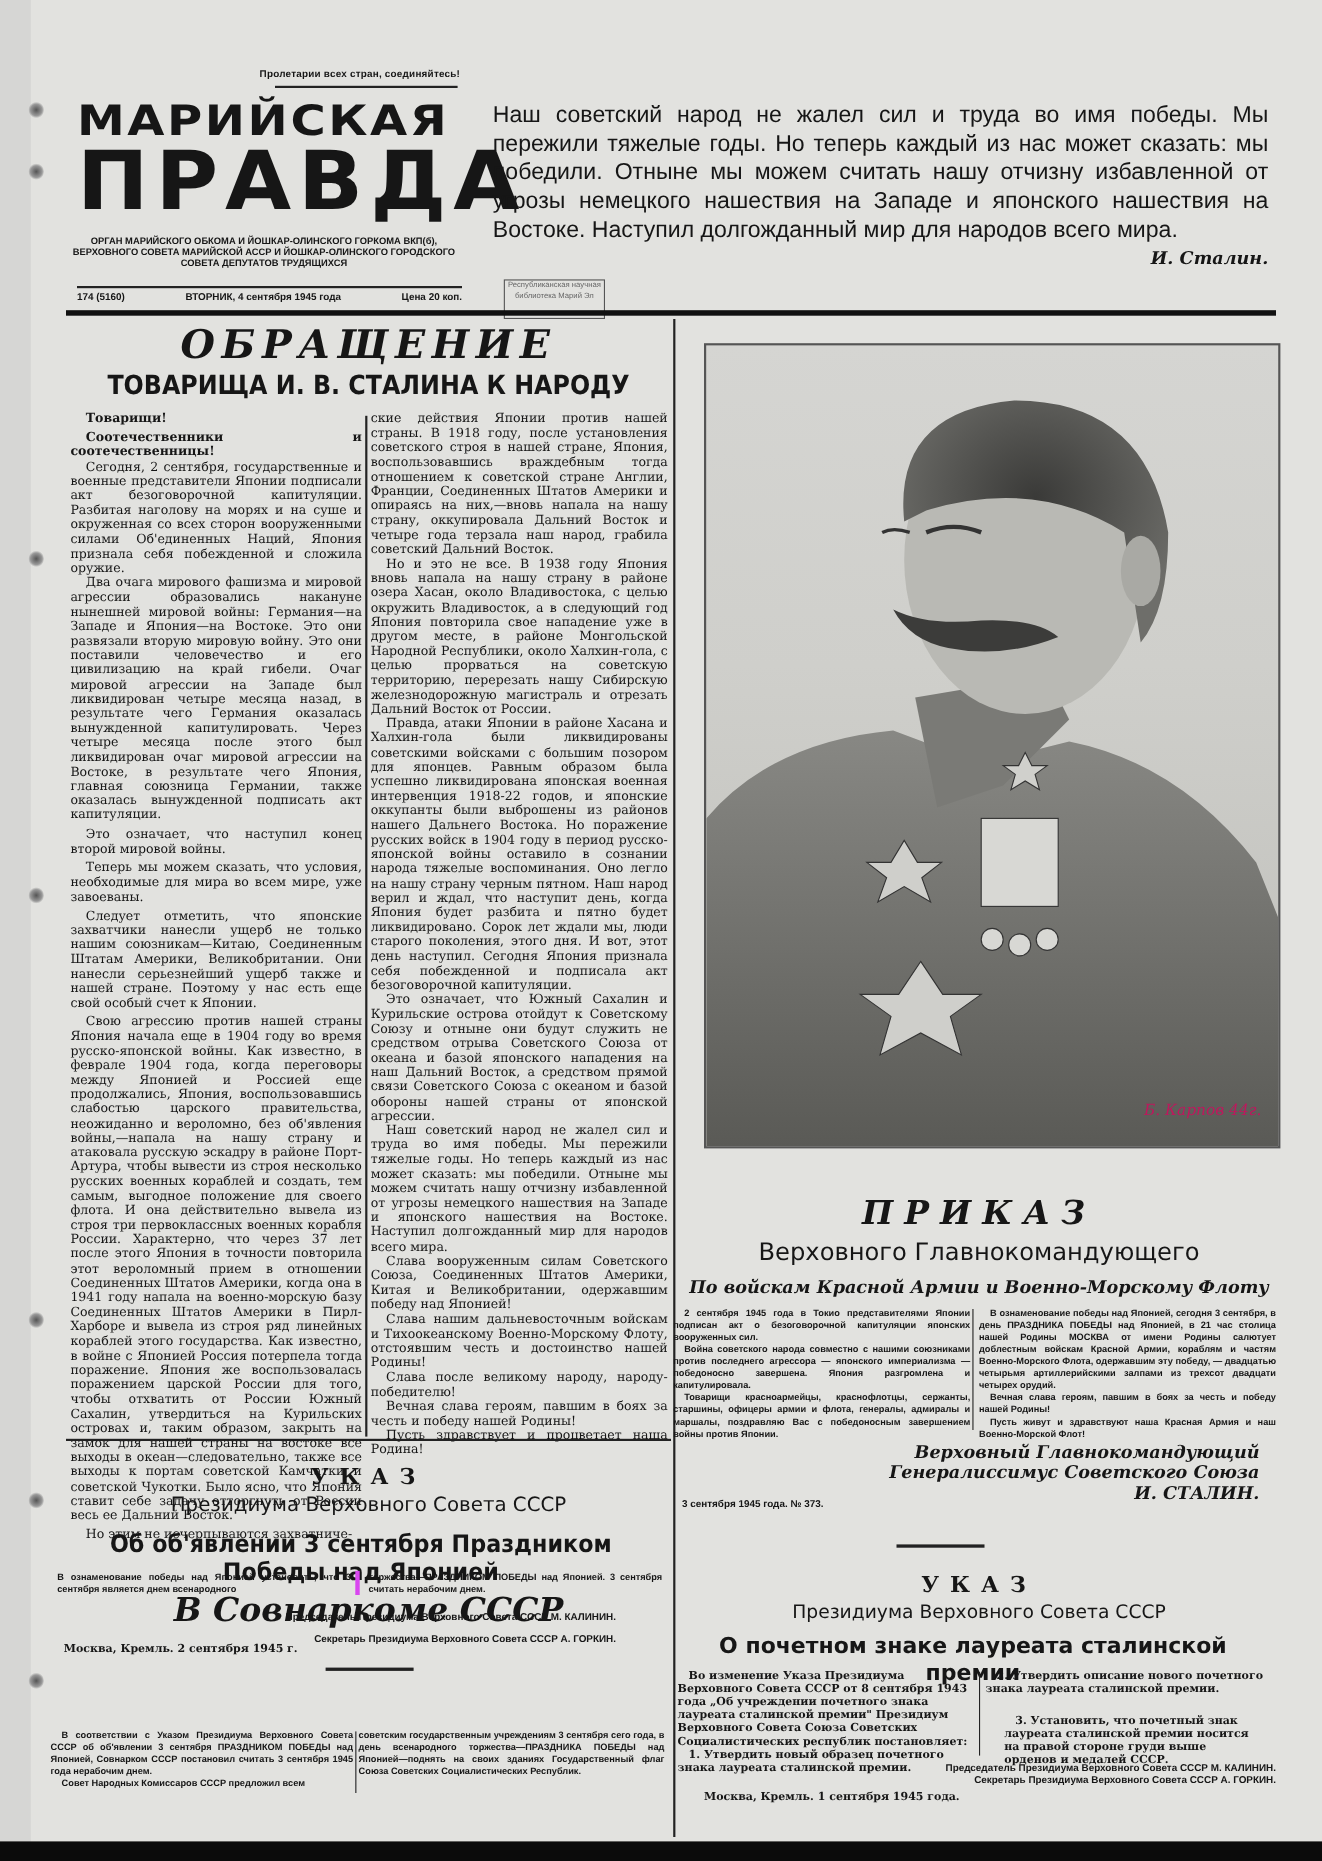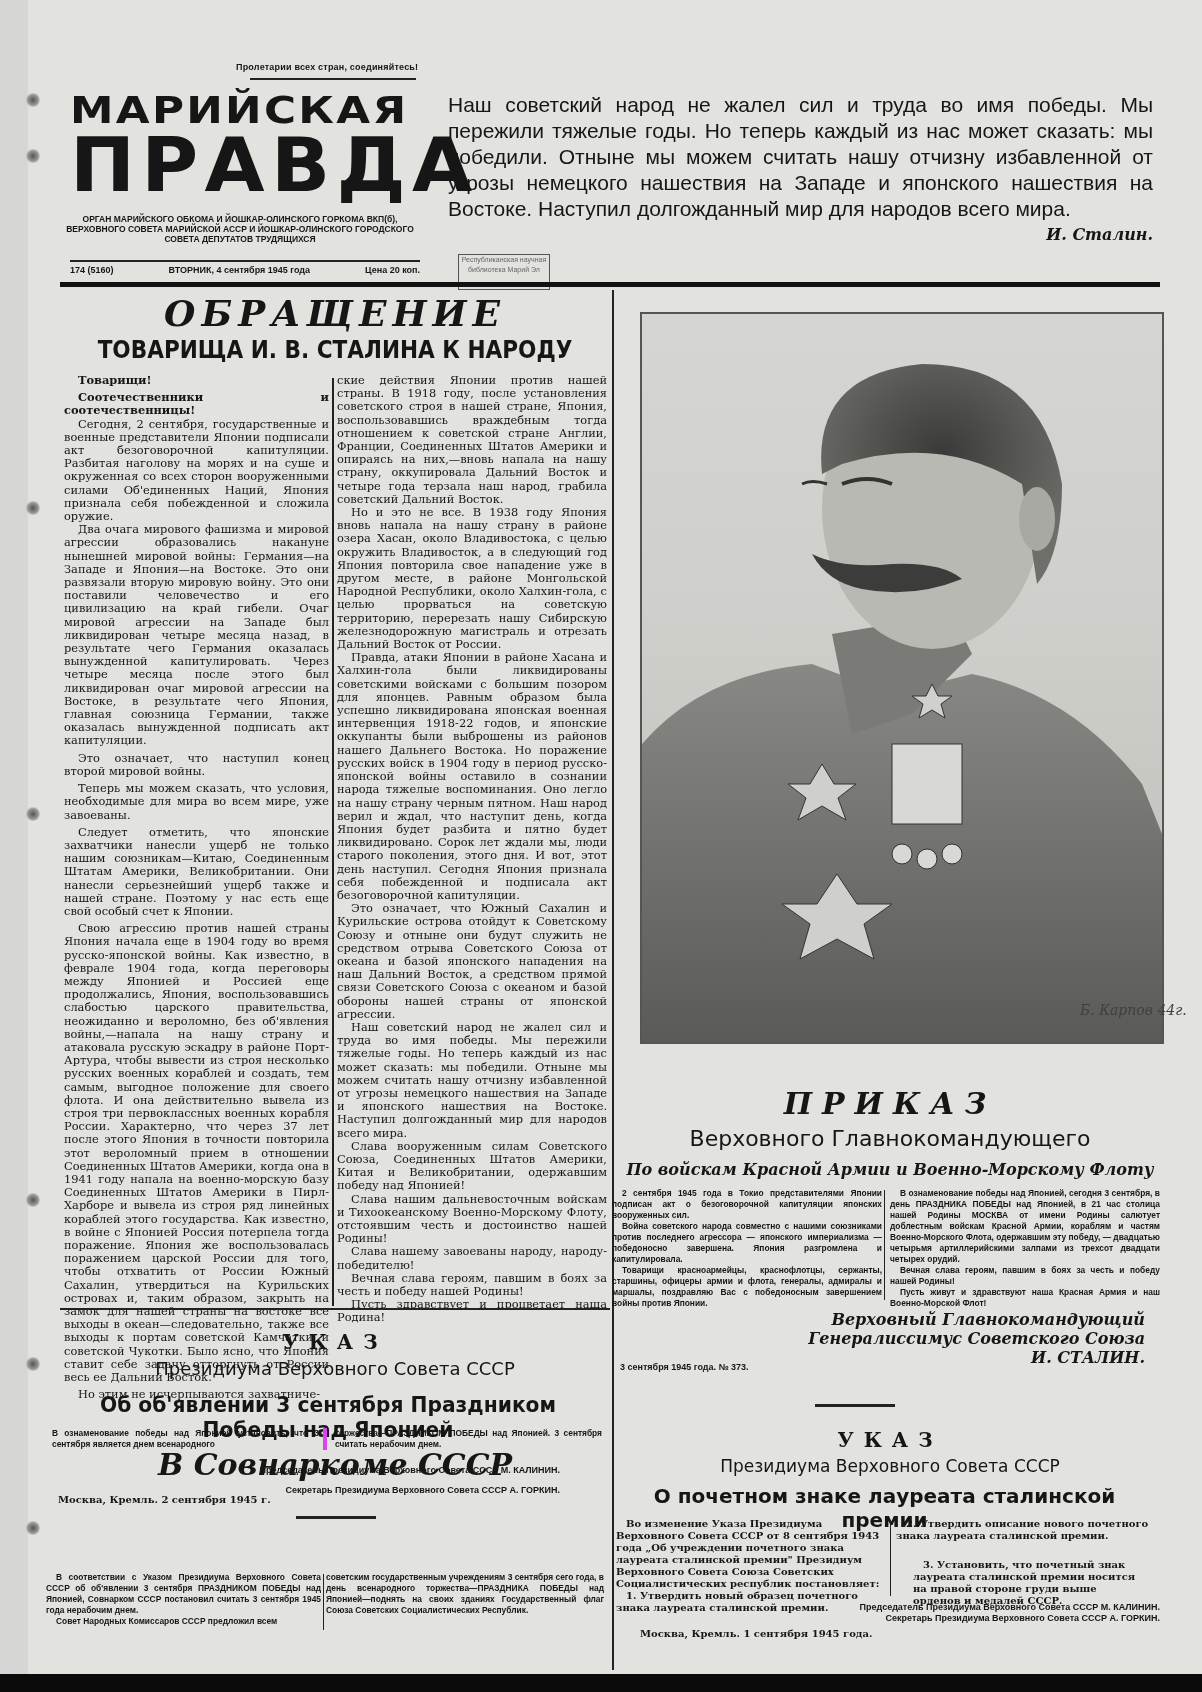--- a/index.html
+++ b/index.html
@@ -23,21 +23,21 @@
   .quote-sig { font-style:italic; font-weight:bold; font-family:"DejaVu Serif",serif; font-size:16px; float:right; }
   .obr-title { left:60px; top:292px; width:550px; text-align:center; font:italic 900 36px "DejaVu Serif",serif; letter-spacing:6px; }
   .obr-sub { left:60px; top:336px; width:550px; text-align:center; font:bold 24px "DejaVu Sans",sans-serif; transform:scaleX(0.9); }
   .col { font-size:11.4px; line-height:13.2px; text-align:justify; }
   .col p { margin:0; text-indent:14px; }
   .col p.gap { margin-top:4px; }
   .col1 { left:64px; top:374px; width:265px; }
   .col2 { left:337px; top:374px; width:270px; }
   .vrule { width:2px; background:#222; }
   .portrait-frame { left:640px; top:312px; width:520px; height:728px; border:2px solid #555; background:linear-gradient(180deg,#d5d5d2 0%,#cfcfcb 40%,#bdbdb8 100%); overflow:hidden; }
-  .sig-artist { left:1040px; top:1002px; font:italic 14px "DejaVu Serif",serif; color:#404040;margin-left:40px; }
+  .sig-artist { left:1040px; top:1002px; font:italic 14px "DejaVu Serif",serif; color:#be185d; }
   .prikaz-title { left:620px; top:1086px; width:540px; text-align:center; font:italic 900 30px "DejaVu Serif",serif; letter-spacing:10px; }
   .prikaz-sub { left:620px; top:1126px; width:540px; text-align:center; font:22px "DejaVu Sans",sans-serif; }
   .prikaz-sub2 { left:620px; top:1160px; width:540px; text-align:center; font:italic bold 16px "DejaVu Serif",serif; }
   .small-col { font:bold 8.4px "Liberation Sans",sans-serif; line-height:11px; text-align:justify; }
   .small-col p { margin:0; text-indent:10px; }
   .prikaz-c1 { left:612px; top:1188px; width:270px; }
   .prikaz-c2 { left:890px; top:1188px; width:270px; }
   .prikaz-sign { left:760px; top:1310px; width:385px; text-align:right; font:italic bold 16px "DejaVu Serif",serif; line-height:19px; }
   .prikaz-date { left:620px; top:1362px; font:bold 9px "Liberation Sans",sans-serif; }
   .ukaz2-title { left:620px; top:1428px; width:540px; text-align:center; font:900 20px "DejaVu Serif",serif; letter-spacing:10px; }
@@ -103,21 +103,21 @@
 </div>
 <div class="abs vrule" style="left:332px;top:378px;height:928px"></div>
 <div class="abs col col2">
   <p style="text-indent:0">ские действия Японии против нашей страны. В 1918 году, после установления советского строя в нашей стране, Япония, воспользовавшись враждебным тогда отношением к советской стране Англии, Франции, Соединенных Штатов Америки и опираясь на них,—вновь напала на нашу страну, оккупировала Дальний Восток и четыре года терзала наш народ, грабила советский Дальний Восток.</p>
   <p>Но и это не все. В 1938 году Япония вновь напала на нашу страну в районе озера Хасан, около Владивостока, с целью окружить Владивосток, а в следующий год Япония повторила свое нападение уже в другом месте, в районе Монгольской Народной Республики, около Халхин-гола, с целью прорваться на советскую территорию, перерезать нашу Сибирскую железнодорожную магистраль и отрезать Дальний Восток от России.</p>
   <p>Правда, атаки Японии в районе Хасана и Халхин-гола были ликвидированы советскими войсками с большим позором для японцев. Равным образом была успешно ликвидирована японская военная интервенция 1918-22 годов, и японские оккупанты были выброшены из районов нашего Дальнего Востока. Но поражение русских войск в 1904 году в период русско-японской войны оставило в сознании народа тяжелые воспоминания. Оно легло на нашу страну черным пятном. Наш народ верил и ждал, что наступит день, когда Япония будет разбита и пятно будет ликвидировано. Сорок лет ждали мы, люди старого поколения, этого дня. И вот, этот день наступил. Сегодня Япония признала себя побежденной и подписала акт безоговорочной капитуляции.</p>
   <p>Это означает, что Южный Сахалин и Курильские острова отойдут к Советскому Союзу и отныне они будут служить не средством отрыва Советского Союза от океана и базой японского нападения на наш Дальний Восток, а средством прямой связи Советского Союза с океаном и базой обороны нашей страны от японской агрессии.</p>
   <p>Наш советский народ не жалел сил и труда во имя победы. Мы пережили тяжелые годы. Но теперь каждый из нас может сказать: мы победили. Отныне мы можем считать нашу отчизну избавленной от угрозы немецкого нашествия на Западе и японского нашествия на Востоке. Наступил долгожданный мир для народов всего мира.</p>
   <p>Слава вооруженным силам Советского Союза, Соединенных Штатов Америки, Китая и Великобритании, одержавшим победу над Японией!</p>
   <p>Слава нашим дальневосточным войскам и Тихоокеанскому Военно-Морскому Флоту, отстоявшим честь и достоинство нашей Родины!</p>
-  <p>Слава нашему завоеваны народу, народу-победителю!</p>
+  <p>Слава после великому народу, народу-победителю!</p>
   <p>Вечная слава героям, павшим в боях за честь и победу нашей Родины!</p>
   <p>Пусть здравствует и процветает наша Родина!</p>
 </div>
 <div class="abs vrule" style="left:612px;top:290px;height:1380px"></div>
 
 <div class="abs portrait-frame">
   <svg width="520" height="728" viewBox="0 0 520 728">
     <defs>
       <radialGradient id="hair" cx="0.5" cy="0.4" r="0.6">
           <stop offset="0" stop-color="#3a3a38"></stop>

